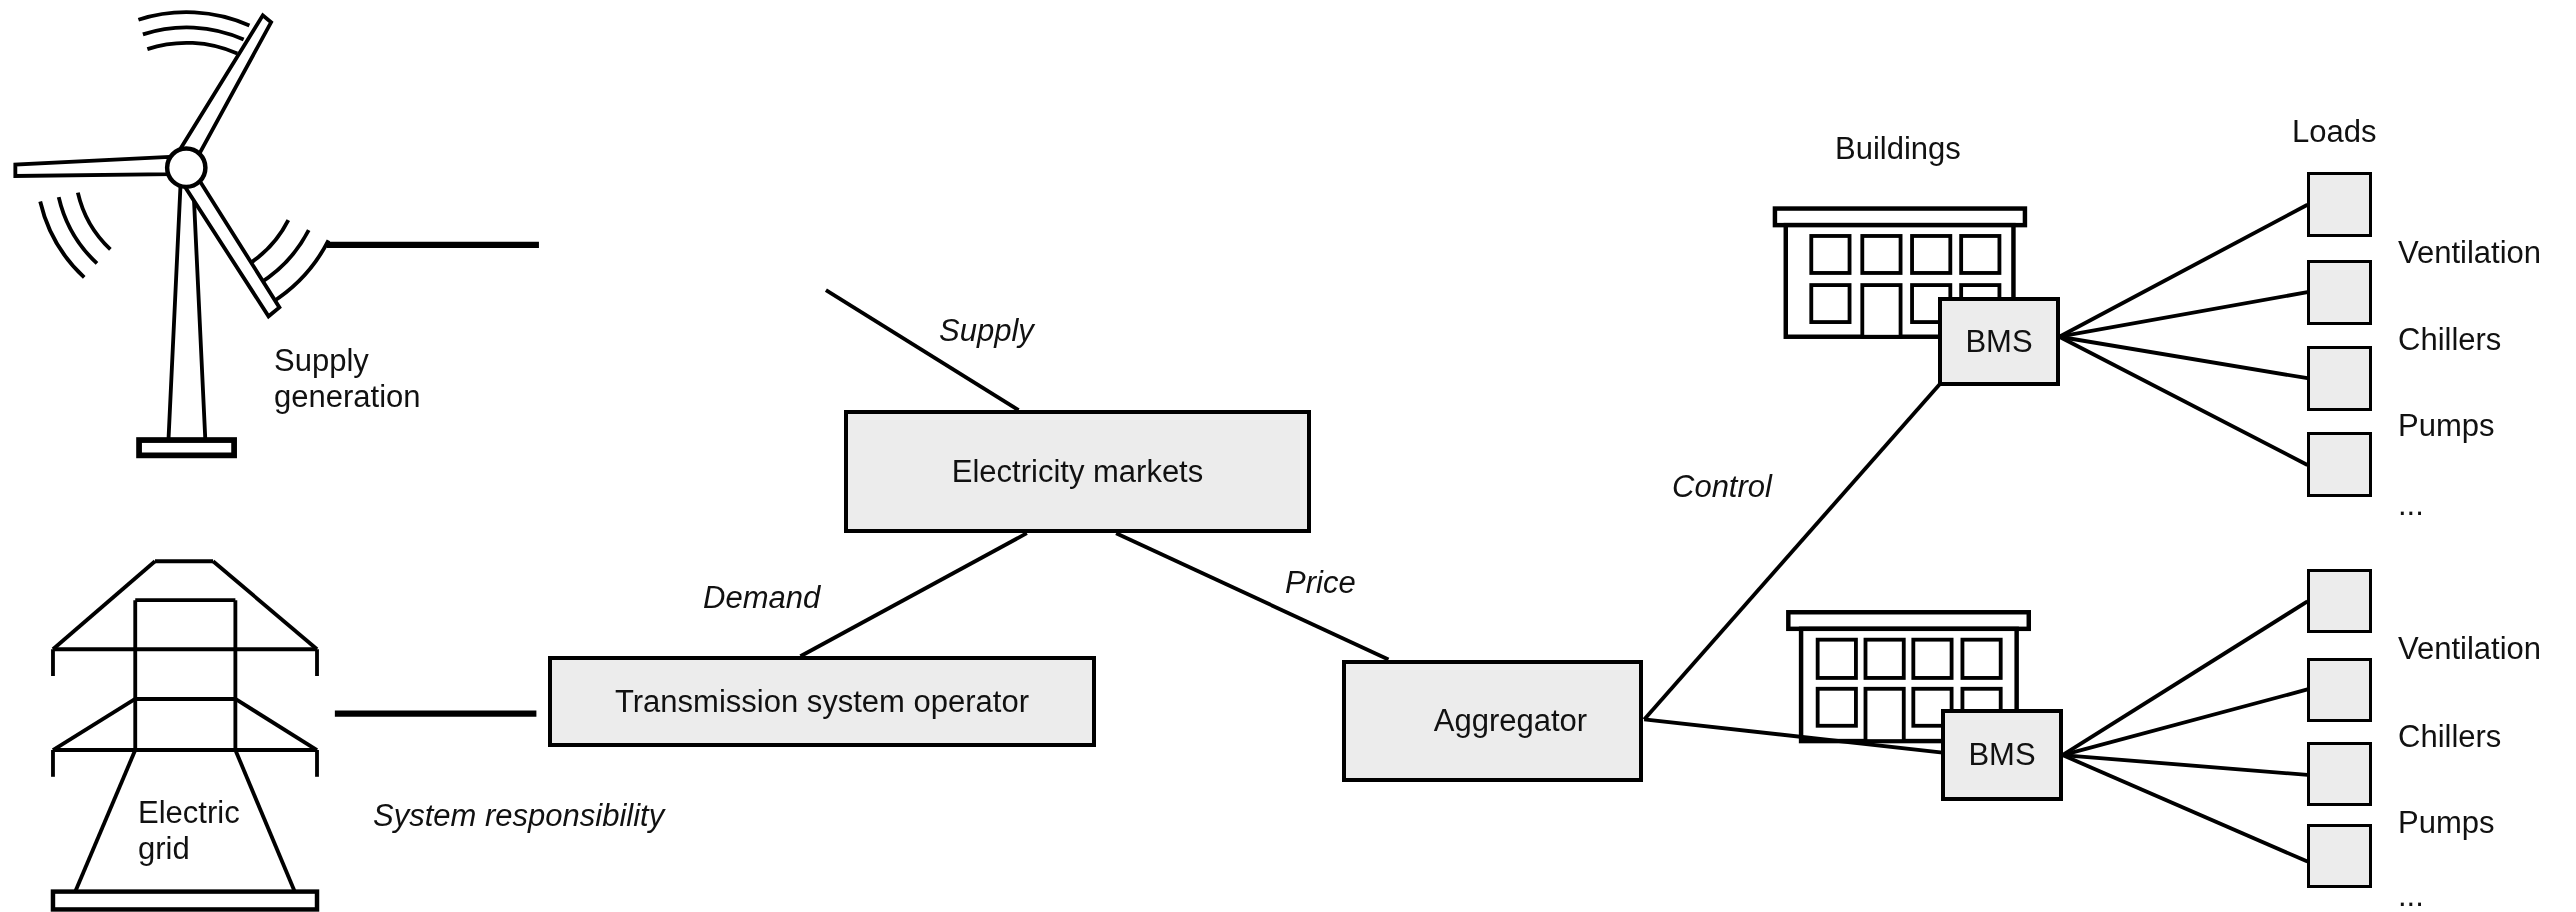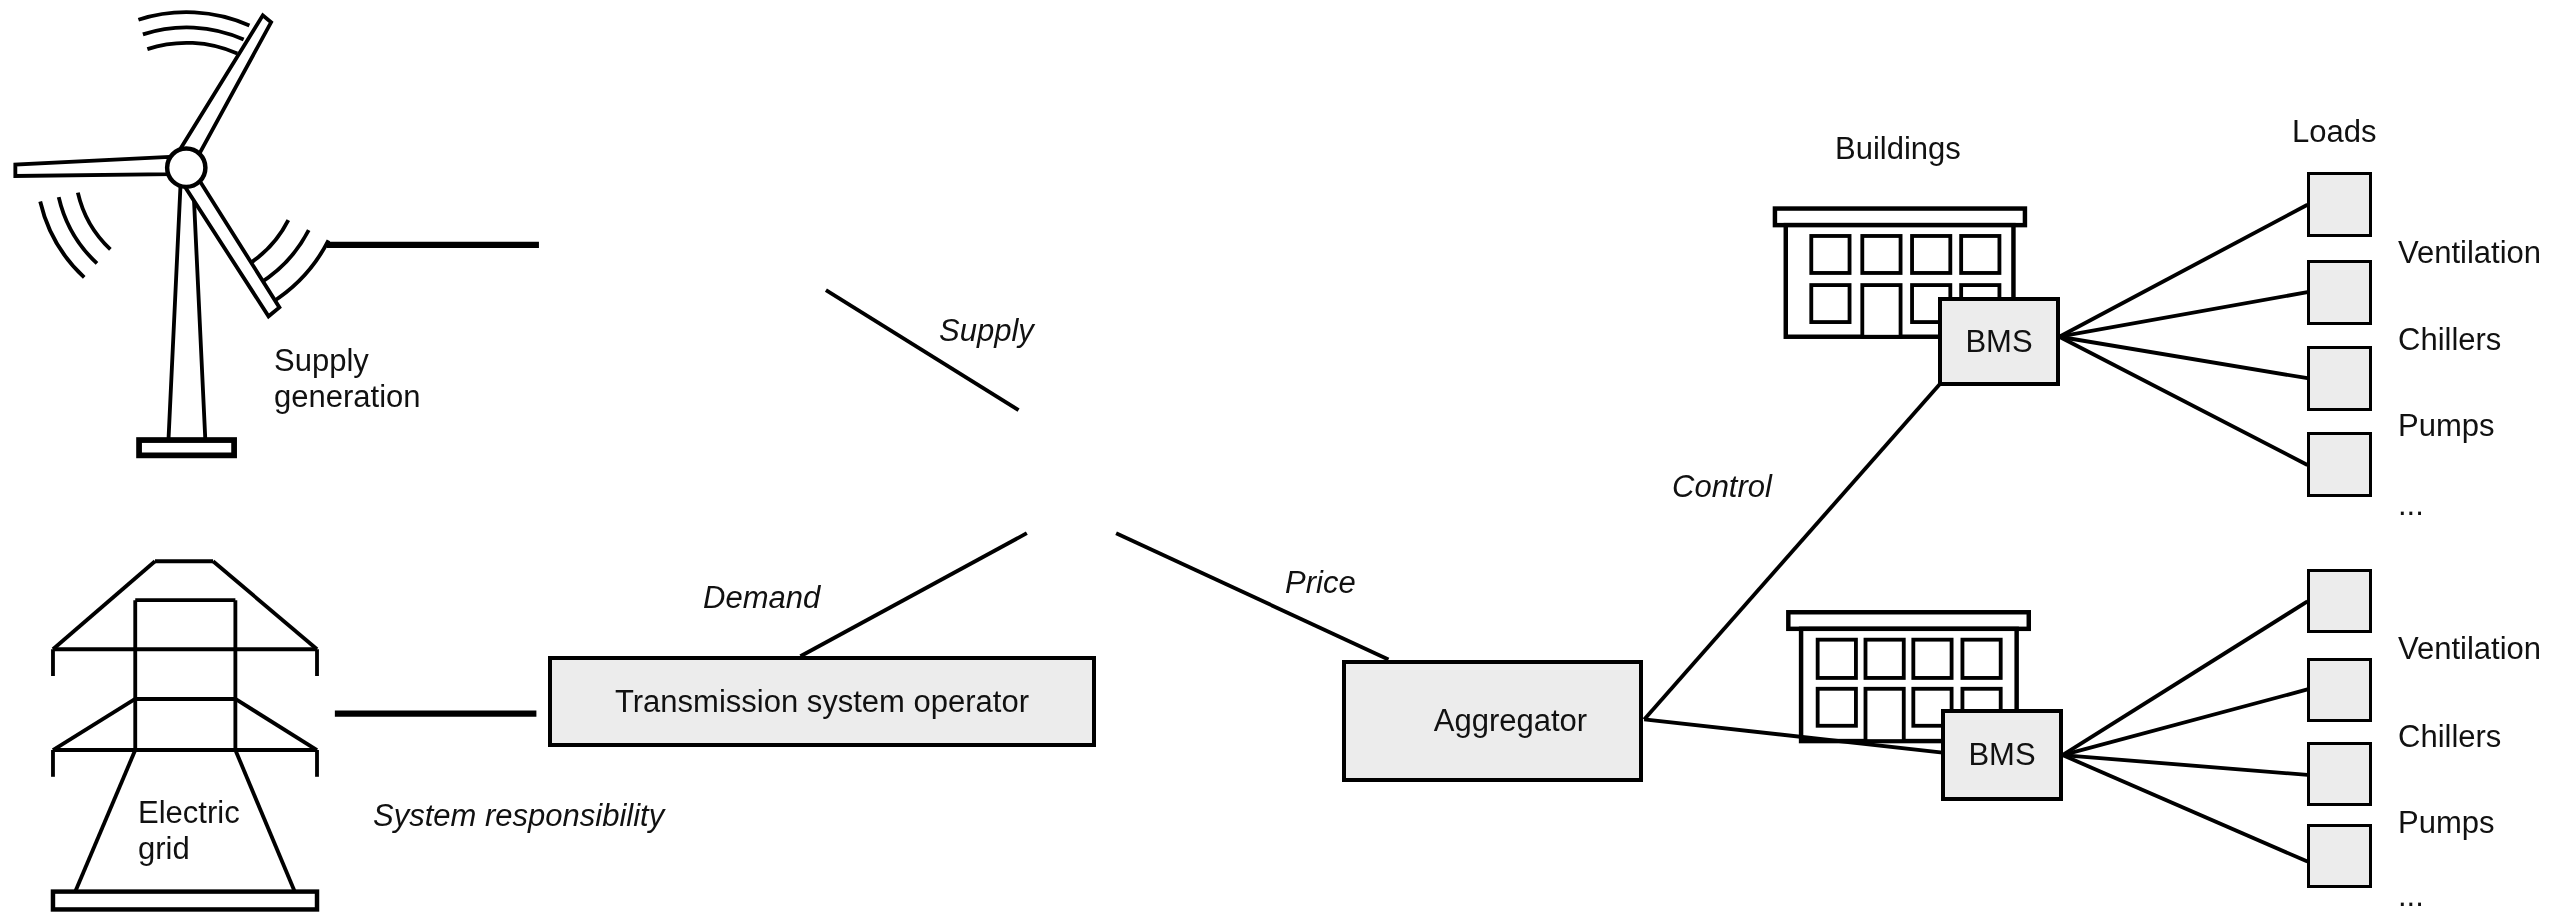--- a/index.html
+++ b/index.html
@@ -115,20 +115,21 @@
       <line x1="3229" y1="528" x2="3618" y2="593"></line>
       <line x1="3229" y1="528" x2="3618" y2="729"></line>
       <line x1="3234" y1="1184" x2="3618" y2="943"></line>
       <line x1="3234" y1="1184" x2="3618" y2="1081"></line>
       <line x1="3234" y1="1184" x2="3618" y2="1215"></line>
       <line x1="3234" y1="1184" x2="3618" y2="1351"></line>
     </g>
   </svg>
 
 
+  <div class="node" style="left:844px;top:410px;width:467px;height:123px;">Electricity markets</div>
 
   <div class="node" style="left:548px;top:656px;width:548px;height:91px;">Transmission system operator</div>
 
   <div class="node" style="left:1342px;top:660px;width:301px;height:122px;padding-left:36px;">Aggregator</div>
 
   <div class="node" style="left:1938px;top:297px;width:122px;height:89px;">BMS</div>
 
   <div class="node" style="left:1941px;top:709px;width:122px;height:92px;">BMS</div>
 
   <div class="loadsq" style="left:2307px;top:172px;width:65px;height:65px;"></div>

